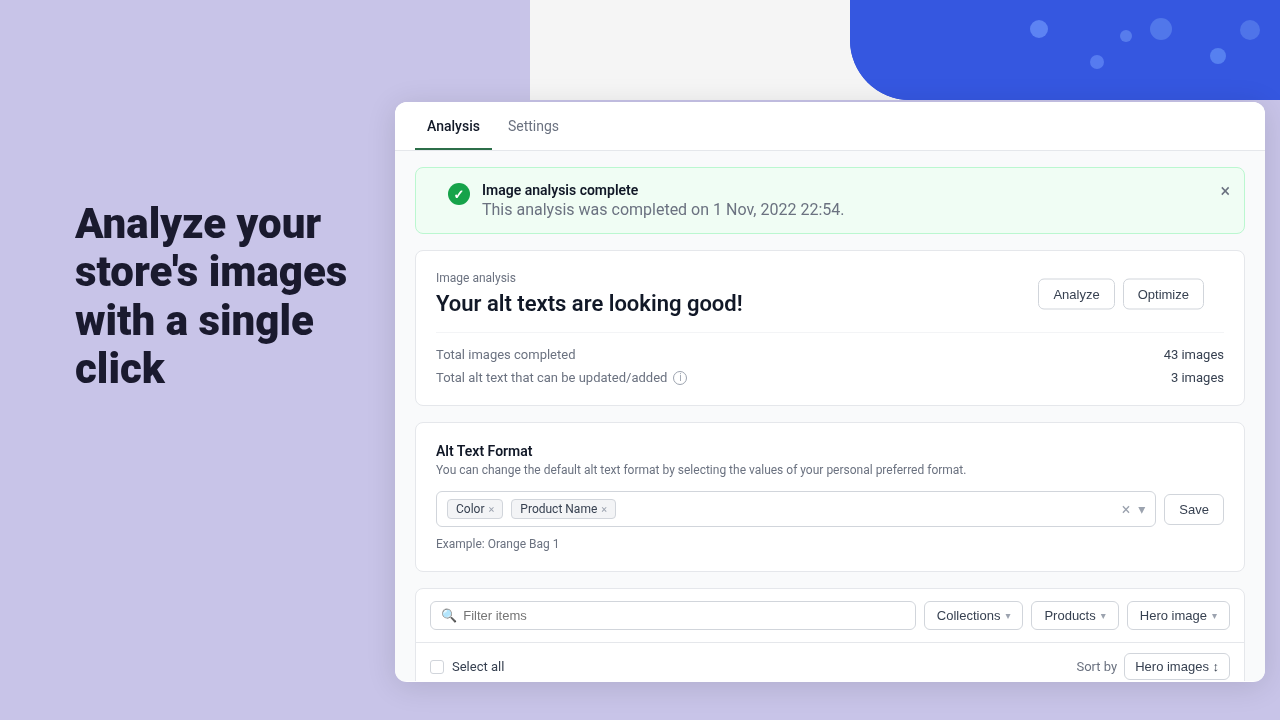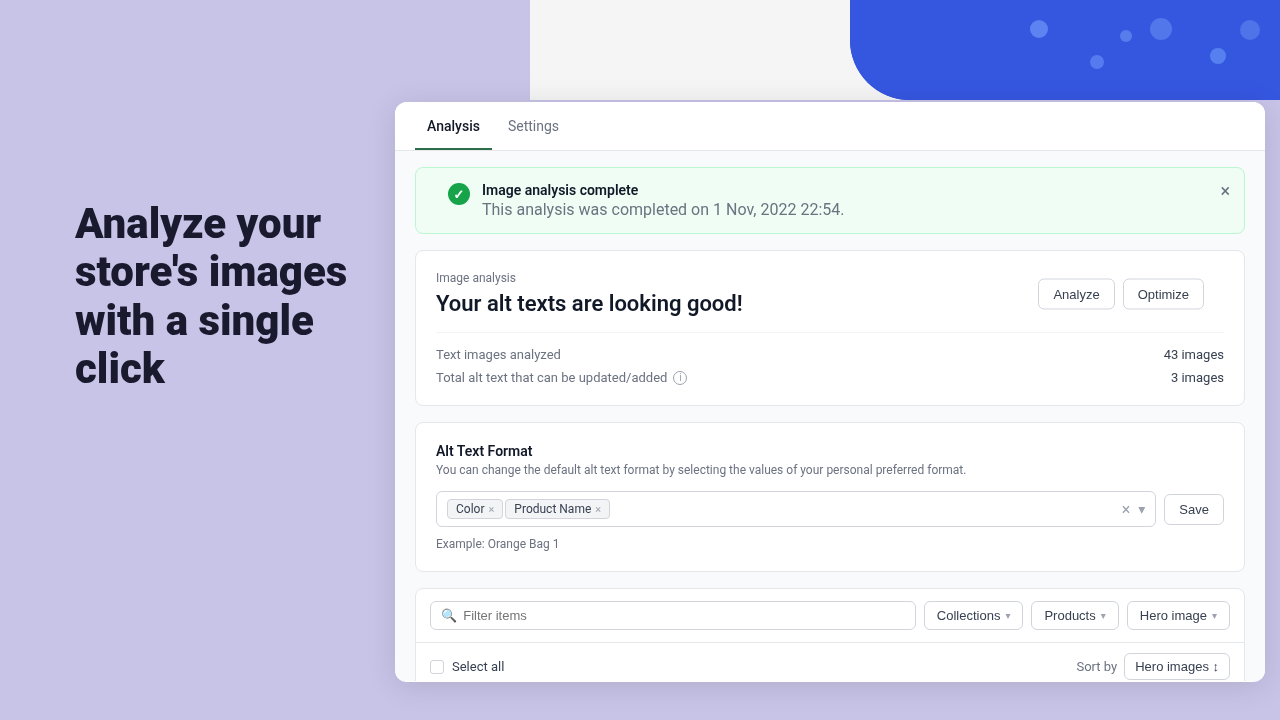--- a/index.html
+++ b/index.html
@@ -258,21 +258,21 @@
       align-items: center;
       gap: 8px;
     }
     .format-input-box {
       flex: 1;
       border: 1px solid #d1d5db;
       border-radius: 6px;
       padding: 7px 10px;
       display: flex;
       align-items: center;
-      gap: 2px;
+      gap: 8px;
       min-height: 36px;
     }
     .tag {
       display: inline-flex;
       align-items: center;
       gap: 4px;
       background: #f3f4f6;
       border: 1px solid #d1d5db;
       border-radius: 4px;
       padding: 2px 8px;
@@ -468,21 +468,21 @@
         <div class="card-label">Image analysis</div>
         <div class="card-title">Your alt texts are looking good!</div>
         <div class="card-actions">
           <button class="btn">Analyze</button>
           <button class="btn">Optimize</button>
         </div>
       </div>
       <div class="stats-row">
         <div class="stat-item">
           <span class="stat-label">
-            <span>Text images analyzed</span>
+            <span>Total images completed</span>
           </span>
           <span class="stat-value">43 images</span>
         </div>
         <div class="stat-item">
           <span class="stat-label">
             <span>Total alt text that can be updated/added</span>
             <span class="info-icon">i</span>
           </span>
           <span class="stat-value">3 images</span>
         </div>

